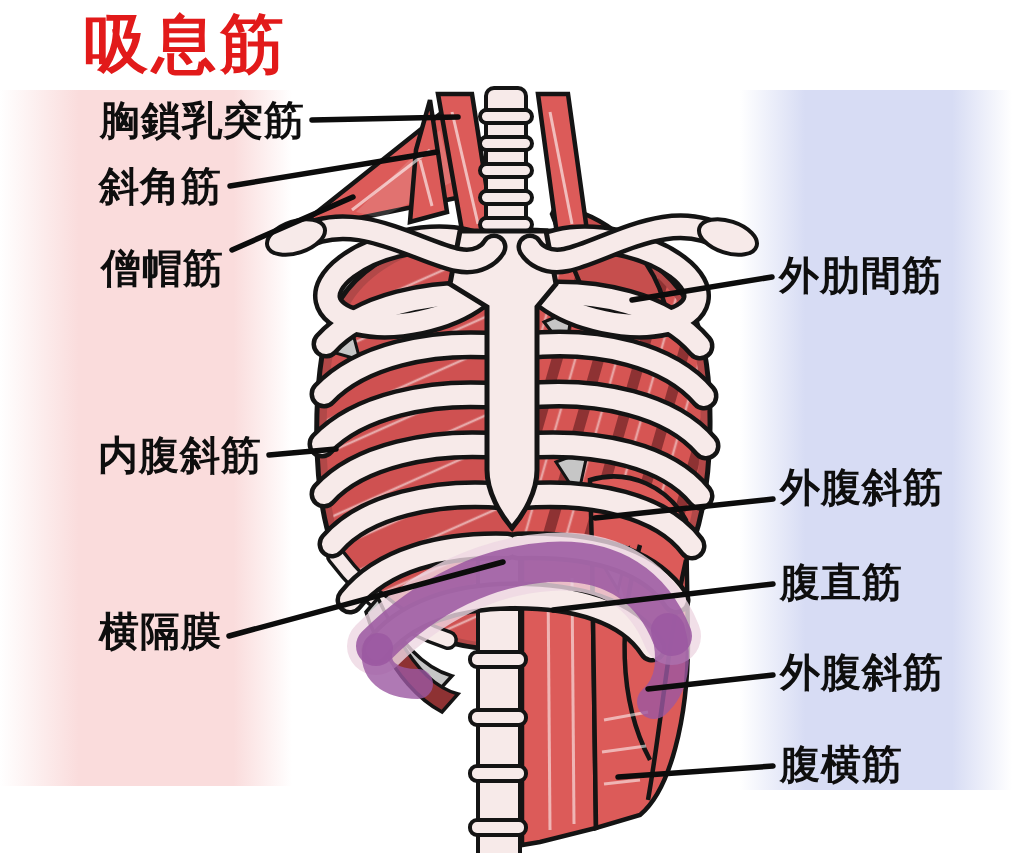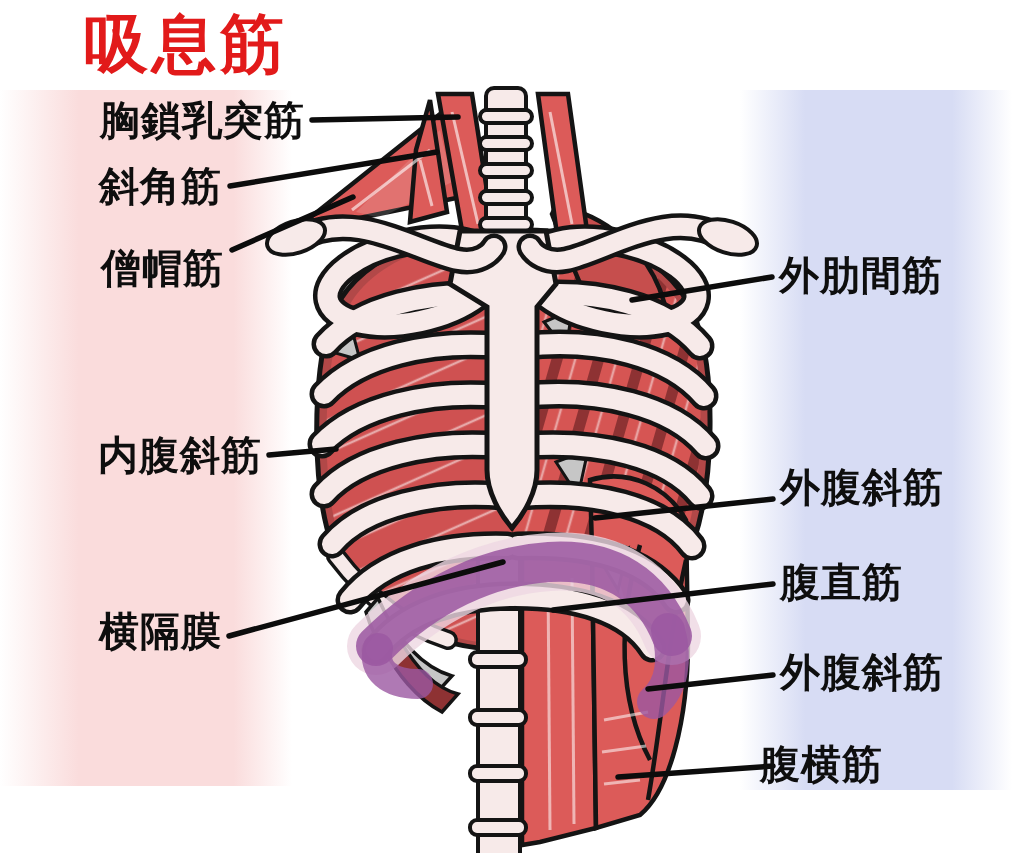--- a/index.html
+++ b/index.html
@@ -200,15 +200,15 @@
   <div id="labels">
       <div class="label left" style="right: 719px; top: 121px;">胸鎖乳突筋</div>
       <div class="label left" style="right: 802px; top: 187px;">斜角筋</div>
       <div class="label left" style="right: 800px; top: 269px;">僧帽筋</div>
       <div class="label left" style="right: 762px; top: 456px;">内腹斜筋</div>
       <div class="label left" style="right: 802px; top: 632px;">横隔膜</div>
       <div class="label right" style="left: 779px; top: 276px;">外肋間筋</div>
       <div class="label right" style="left: 780px; top: 488px;">外腹斜筋</div>
       <div class="label right" style="left: 780px; top: 583px;">腹直筋</div>
       <div class="label right" style="left: 780px; top: 673px;">外腹斜筋</div>
-      <div class="label right" style="left: 760px; top: 765px;">腹横筋</div>
+      <div class="label right" style="left: 780px; top: 765px;">腹横筋</div>
     </div>
 </div>
 
 </body></html>

